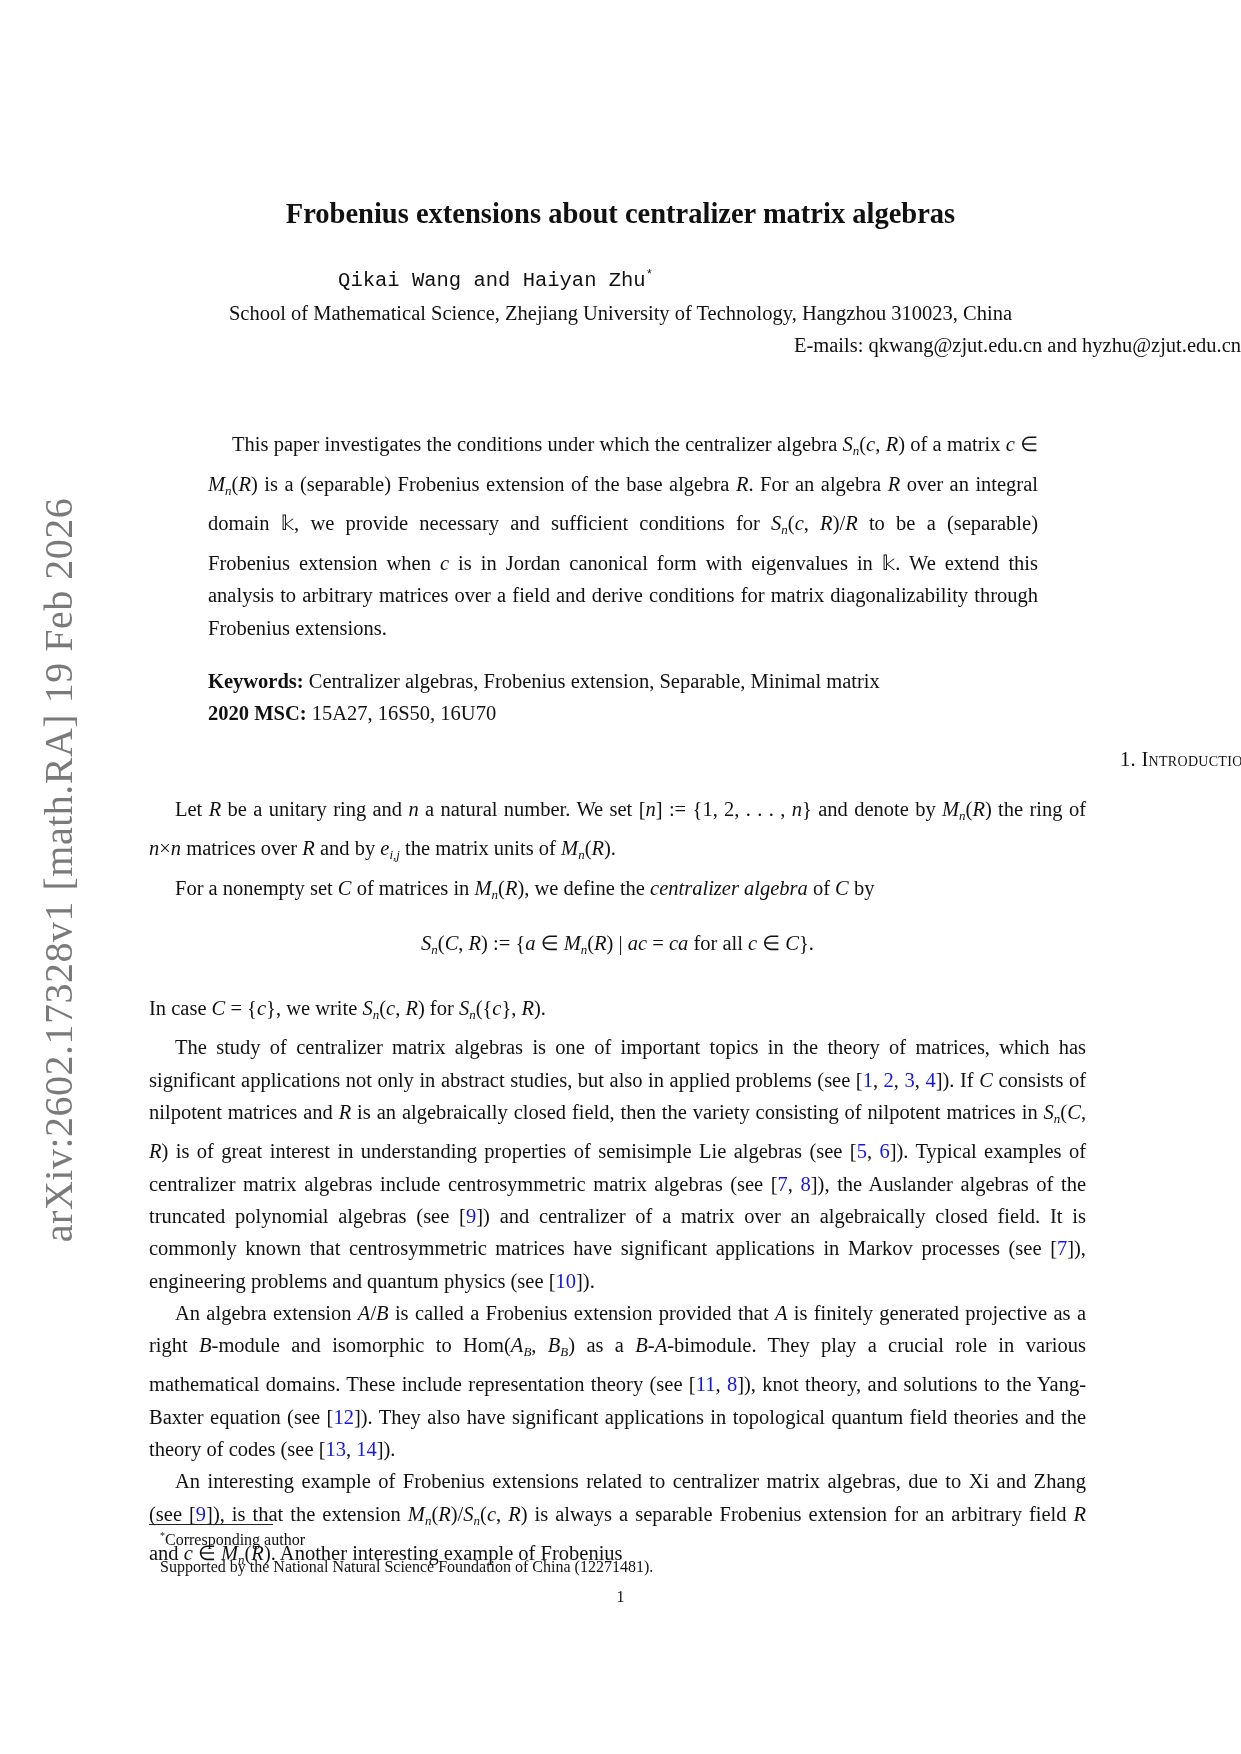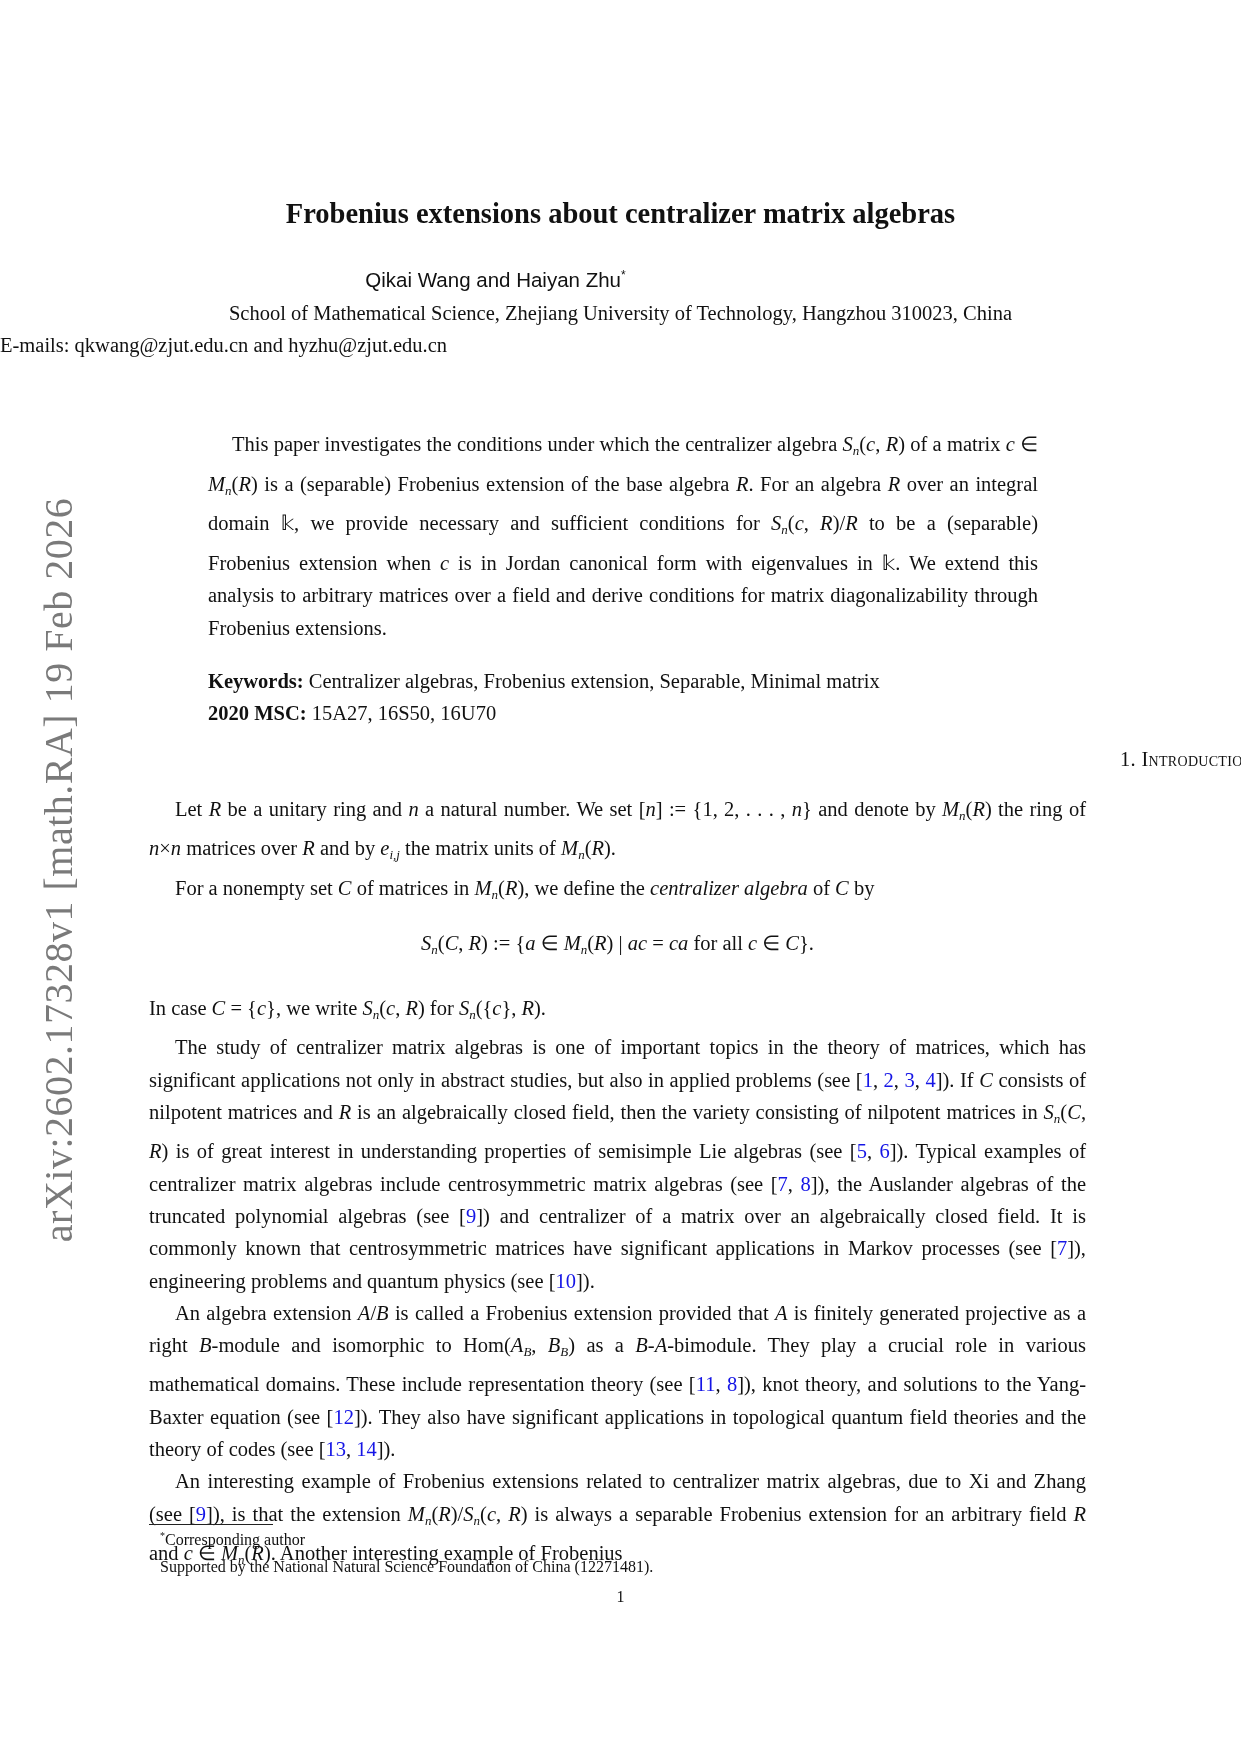--- a/index.html
+++ b/index.html
@@ -8,25 +8,25 @@
   .page { position: absolute; left: 0; top: 0; width: 1241px; height: 1754px; }
 
   .arxiv-stamp { position: absolute; left: 28px; top: 490px; width: 60px; height: 760px; }
   .arxiv-stamp span { position: absolute; left: 50%; top: 50%;
       transform: translate(-50%, -50%) rotate(-90deg); white-space: nowrap;
       font-family: "Liberation Serif", serif; font-size: 40px; color: #7a7a7a; letter-spacing: 0.5px; }
 
   .title { position: absolute; left: 0; width: 1241px; top: 198px; text-align: center;
            font-family: "Liberation Serif", serif; font-weight: bold; font-size: 28.5px; }
   .authors { position: absolute; left: 0; width: 991px; top: 268px; text-align: center;
-             font-family: Liberation Sans, sans-serif; font-size: 20.5px; }
+             font-family: Liberation Mono, monospace; font-size: 20.5px; }
   .authors sup { font-size: 12px; }
   .affil { position: absolute; left: 0; width: 1241px; top: 302px; text-align: center;
            font-family: "Liberation Serif", serif; font-size: 20.5px; }
-  .emails { position: absolute; left: 0; width: 1241px; top: 334px; text-align: left;
+  .emails { position: absolute; left: 0; width: 1241px; top: 334px; text-align: right;
             font-family: "Liberation Serif", serif; font-size: 20.5px; }
 
   .abs-head { position: absolute; left: 0; width: 1241px; top: 396px; text-align: center;
               font-family: "Liberation Serif", serif; font-weight: bold; font-size: 21px; }
   .abstract { position: absolute; left: 208px; width: 830px; top: 428px;
               font-family: "Liberation Serif", serif; font-size: 20.5px; line-height: 32.5px;
               text-align: justify; text-indent: 24px; }
 
   .kw { position: absolute; left: 208px; width: 830px; top: 665px;
         font-family: Liberation Serif, serif; font-size: 20.5px; line-height: 32px; }

